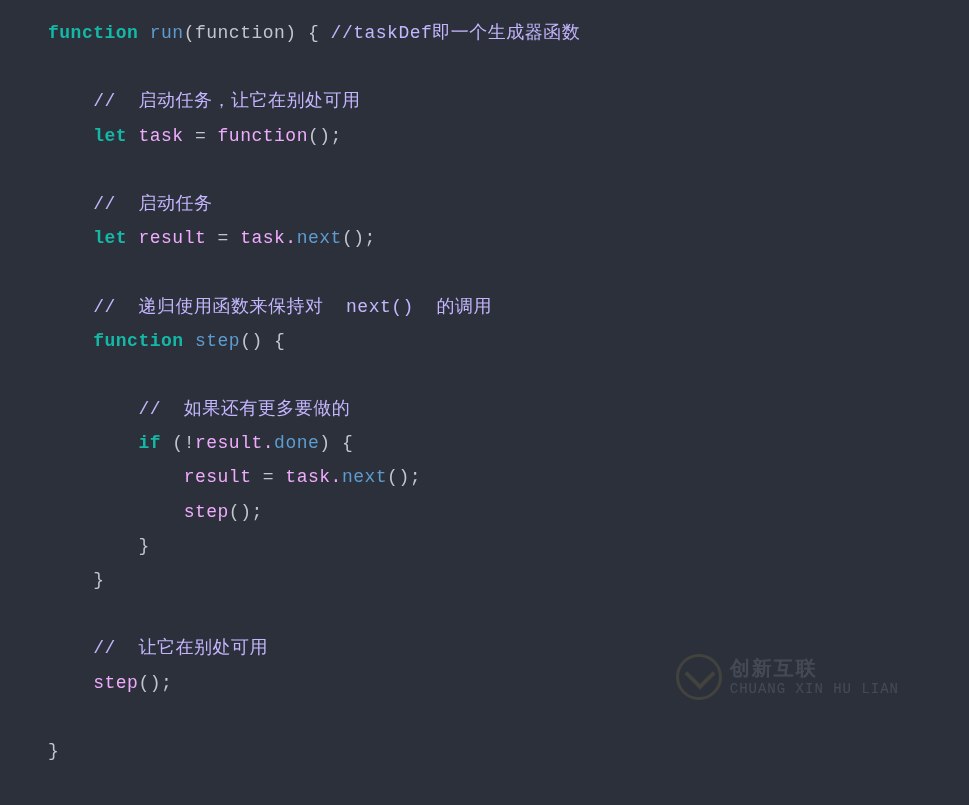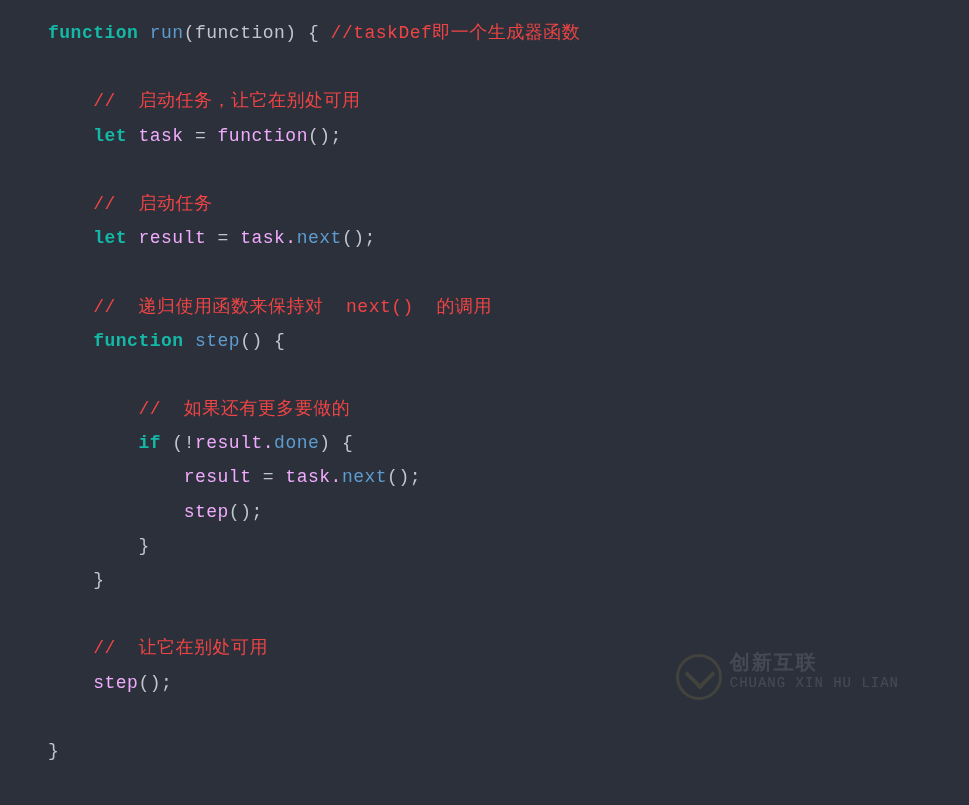--- a/index.html
+++ b/index.html
@@ -20,30 +20,30 @@
     padding: 16px 0 0 48px;
     white-space: pre;
     font-family: inherit;
     letter-spacing: 0.5px;
   }
   .kw   { color: #14b8a6; font-weight: bold; }   
   .fn   { color: #5e9bcf; font-weight: normal; }   
   .id   { color: #f0abfc; }                       
   .punc { color: #c0c5ce; }                       
   .op   { color: #c0c5ce; }                       
-  .cmt  { color: #ef4444; font-style: normal; }                       
+  .cmt  { color: #c4b5fd; font-style: normal; }                       
 
   .watermark {
     position: absolute;
     right: 70px;
     bottom: 105px;
     opacity: 0.12;
     color: #ffffff;
     display: flex;
-    align-items: flex-start;
+    align-items: flex-end;
     gap: 8px;
     pointer-events: none;
   }
   .watermark .logo {
     width: 46px;
     height: 46px;
     border: 3px solid #e6c84f;
     border-radius: 50%;
     position: relative;
     box-sizing: border-box;

